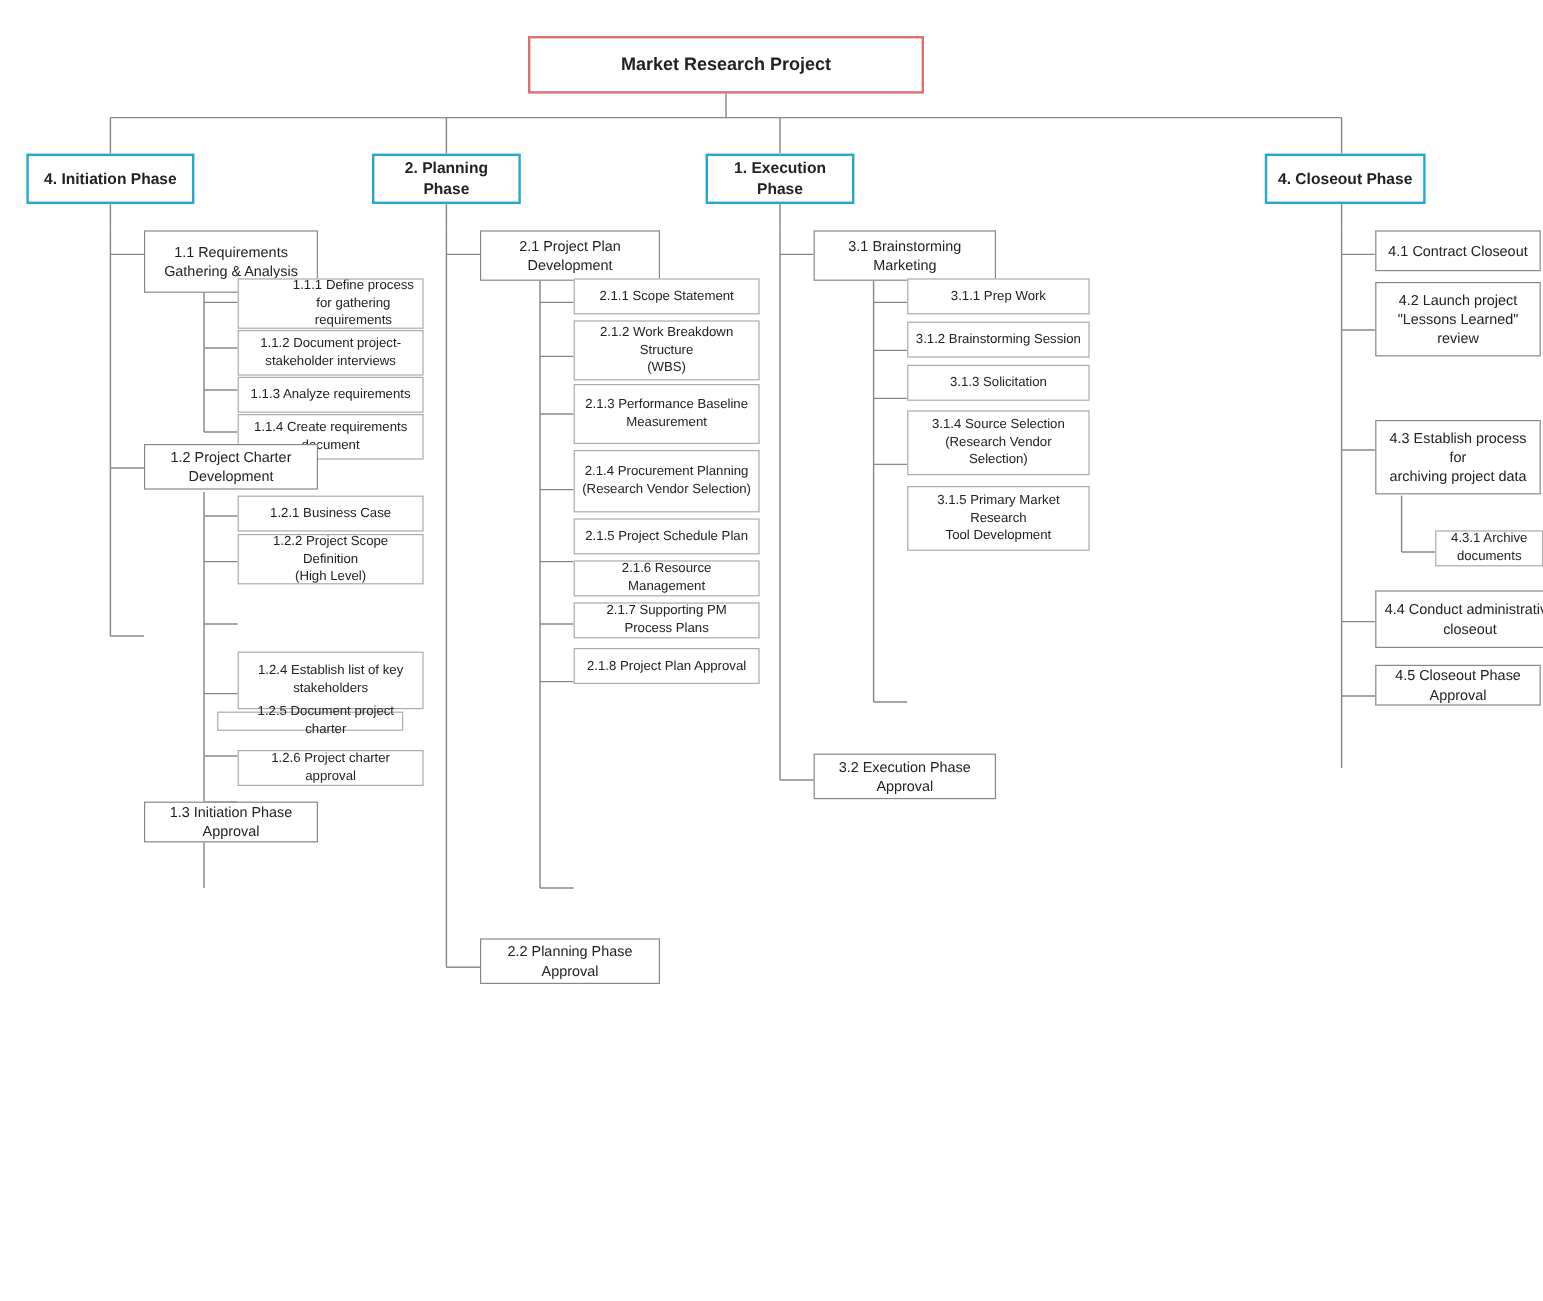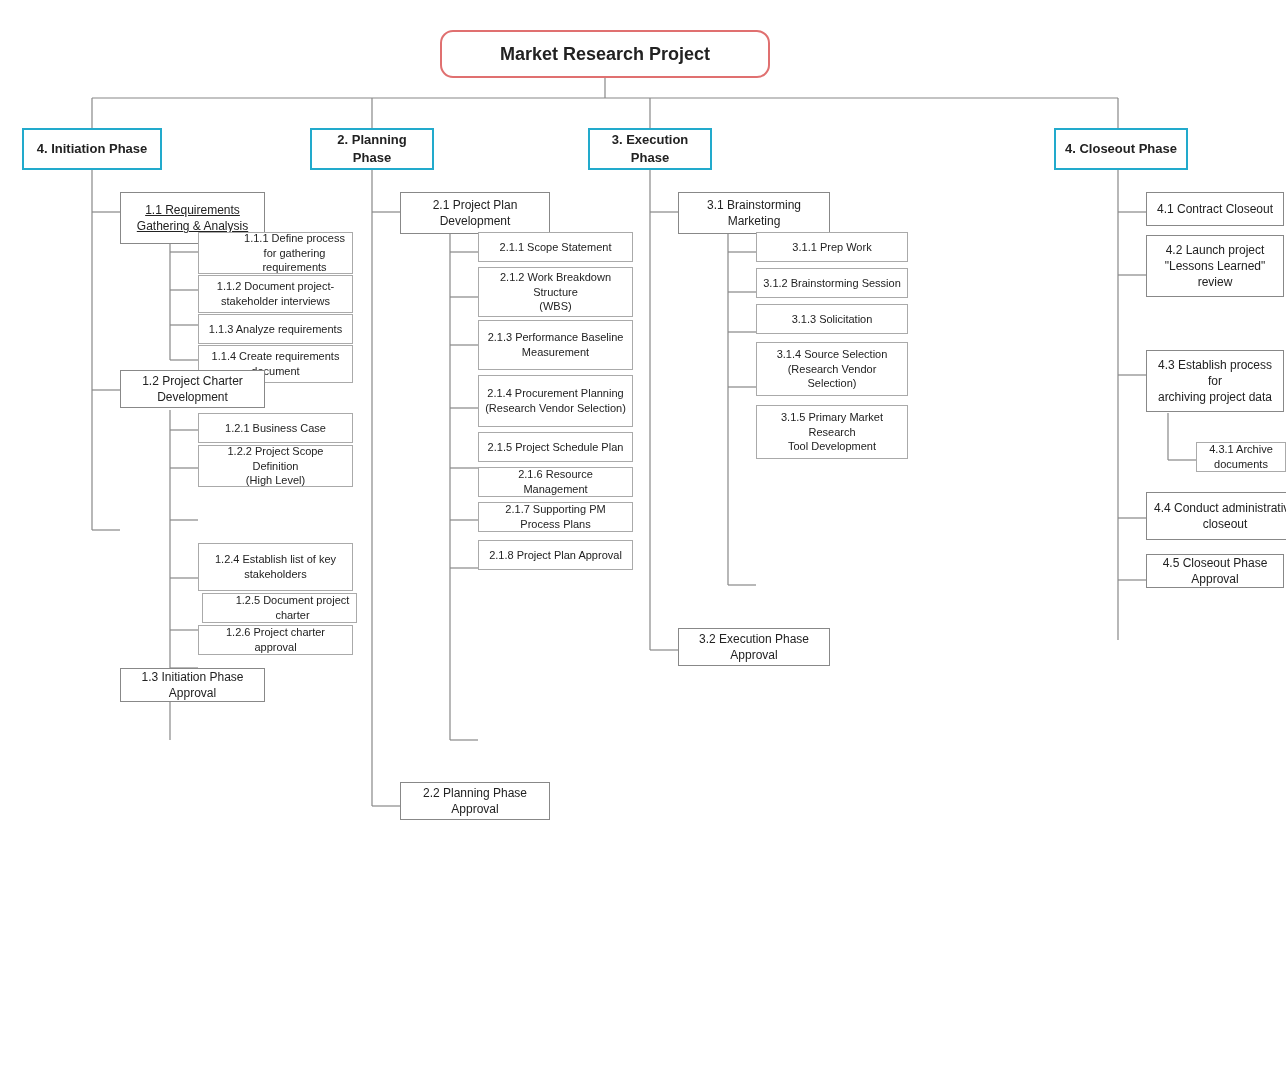--- a/index.html
+++ b/index.html
@@ -149,27 +149,27 @@
       <line x1="1108" y1="355" x2="1136" y2="355" stroke="#888" stroke-width="1.2"></line>
 
       <line x1="1108" y1="498" x2="1136" y2="498" stroke="#888" stroke-width="1.2"></line>
 
       <line x1="1108" y1="560" x2="1136" y2="560" stroke="#888" stroke-width="1.2"></line>
 
       <line x1="1158" y1="393" x2="1158" y2="440" stroke="#888" stroke-width="1.2"></line>
       <line x1="1158" y1="440" x2="1186" y2="440" stroke="#888" stroke-width="1.2"></line>
     </svg>
 
-    <div class="wbs-node root" style="left:430px; top:10px; width:330px; height:48px; font-size:18px; border-color:#e07070; border-width:2.5px;border-radius:13px;">Market Research Project</div>
+    <div class="wbs-node root" style="left:430px; top:10px; width:330px; height:48px; font-size:15px; border-color:#e07070; border-width:2.5px;">Market Research Project</div>
 
     <div class="wbs-node phase" style="left:12px; top:108px; width:140px; height:42px; border-color:#22aacc;">
       <span>4.  Initiation Phase</span>
     </div>
 
-    <div class="wbs-node l2" style="left:110px; top:172px; width:145px; height:52px;text-decoration:underline;">
+    <div class="wbs-node l2" style="left:110px; top:172px; width:145px; height:52px;">
       <span style="white-space:pre-line;">1.1    Requirements
 Gathering &amp; Analysis</span>
     </div>
 
     <div class="wbs-node l3" style="left:188px; top:212px; width:155px; height:42px;padding-left:44px;">
       <span style="white-space:pre-line;">1.1.1  Define process for gathering
 requirements</span>
     </div>
 
     <div class="wbs-node l3" style="left:188px; top:255px; width:155px; height:38px;">
@@ -198,21 +198,21 @@
       <span style="white-space:pre-line;">1.2.2  Project Scope Definition
 (High Level)</span>
     </div>
 
 
     <div class="wbs-node l3" style="left:188px; top:523px; width:155px; height:48px;">
       <span style="white-space:pre-line;">1.2.4  Establish list of key
 stakeholders</span>
     </div>
 
-    <div class="wbs-node l3" style="left:192px; top:573px; width:155px; height:30px;padding-left:32px;">
+    <div class="wbs-node l3" style="left:171px; top:573px; width:155px; height:16px;padding-left:32px;">
       <span>1.2.5  Document project charter</span>
     </div>
 
     <div class="wbs-node l3" style="left:188px; top:605px; width:155px; height:30px;">
       <span>1.2.6  Project charter approval</span>
     </div>
 
     <div class="wbs-node l2" style="left:110px; top:648px; width:145px; height:34px;">
       <span>1.3  Initiation Phase Approval</span>
     </div>
@@ -258,21 +258,21 @@
 
     <div class="wbs-node l3" style="left:468px; top:520px; width:155px; height:30px;">
       <span>2.1.8  Project Plan Approval</span>
     </div>
 
     <div class="wbs-node l2" style="left:390px; top:762px; width:150px; height:38px;">
       <span>2.2  Planning Phase Approval</span>
     </div>
 
     <div class="wbs-node phase" style="left:578px; top:108px; width:124px; height:42px; border-color:#22aacc;">
-      <span>3.  Execution Phase</span>
+      <span>1.  Execution Phase</span>
     </div>
 
     <div class="wbs-node l2" style="left:668px; top:172px; width:152px; height:42px;">
       <span>3.1  Brainstorming Marketing</span>
     </div>
 
     <div class="wbs-node l3" style="left:746px; top:212px; width:152px; height:30px;">
       <span>3.1.1  Prep Work</span>
     </div>
 

